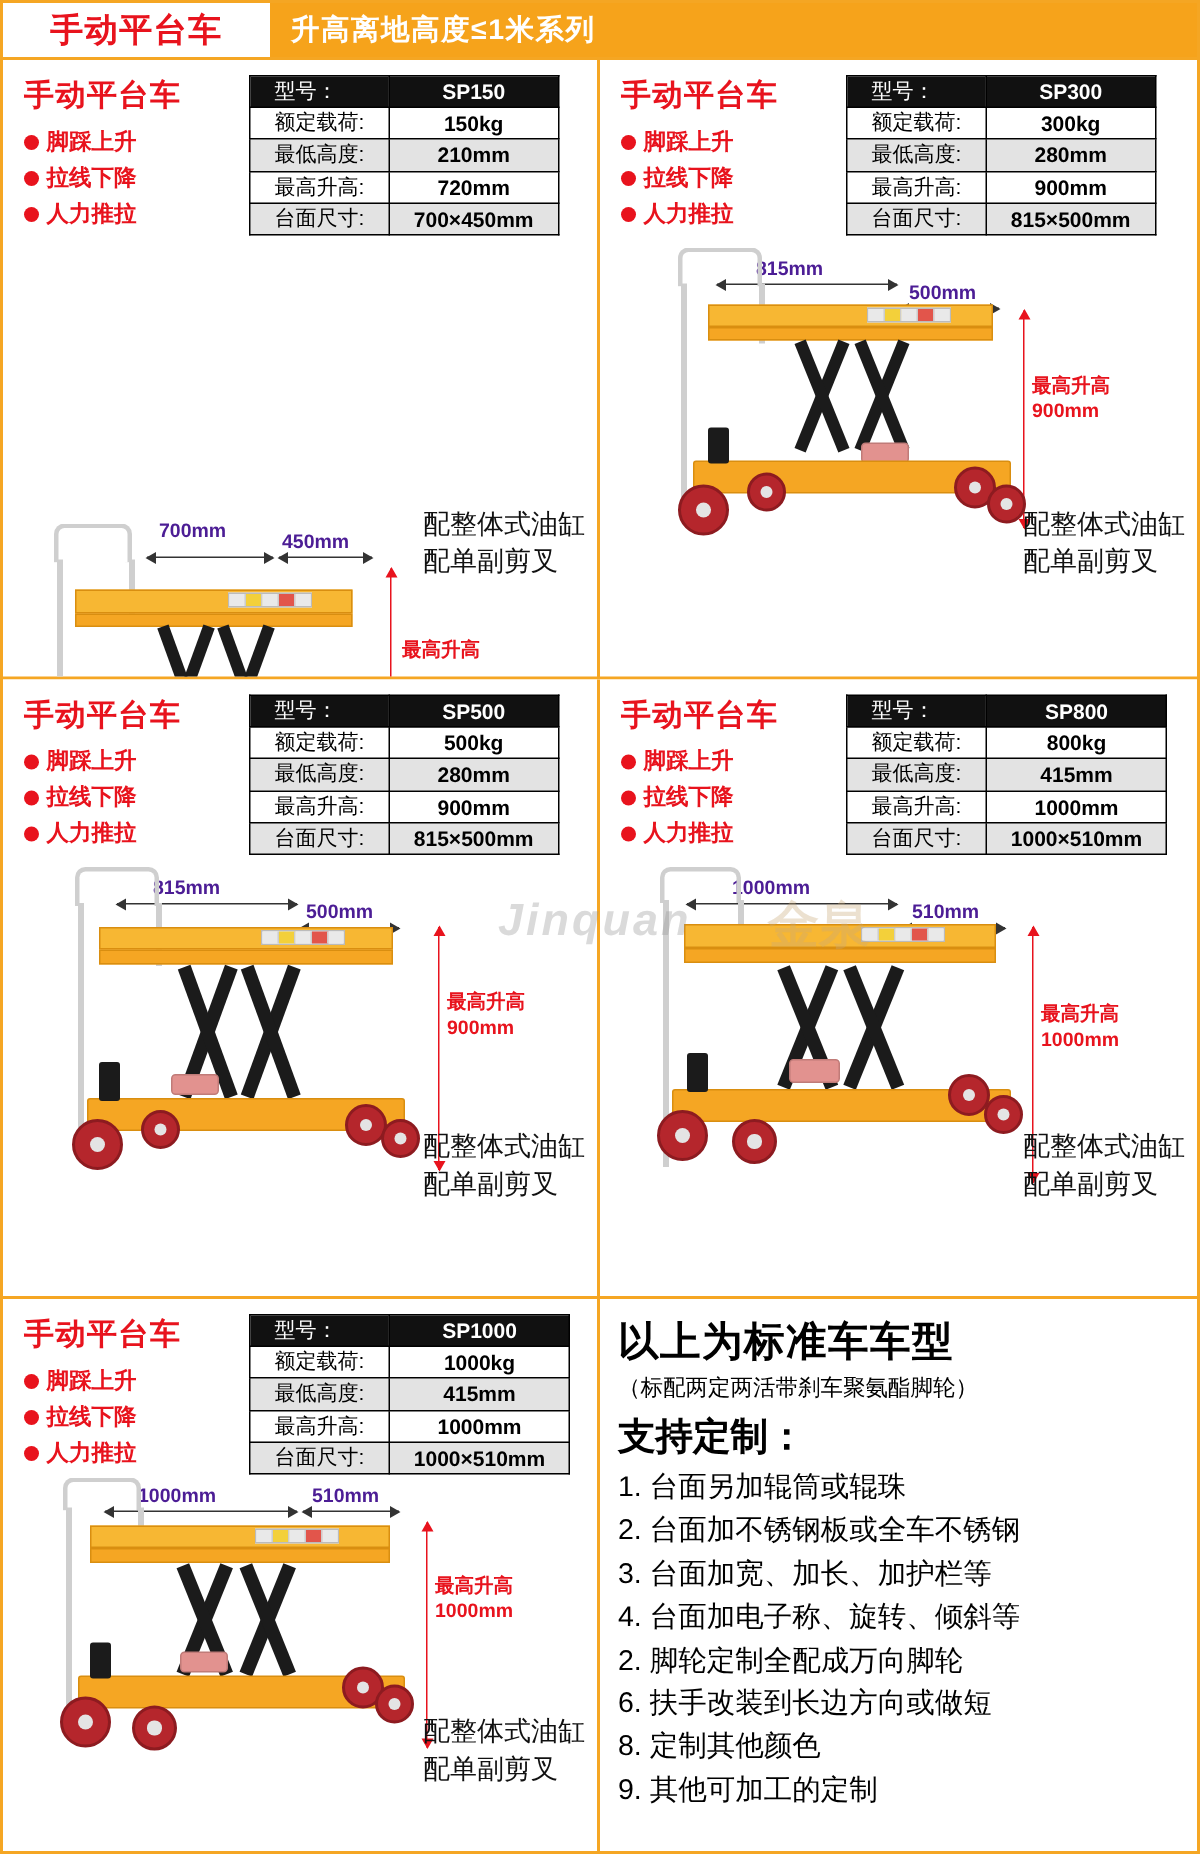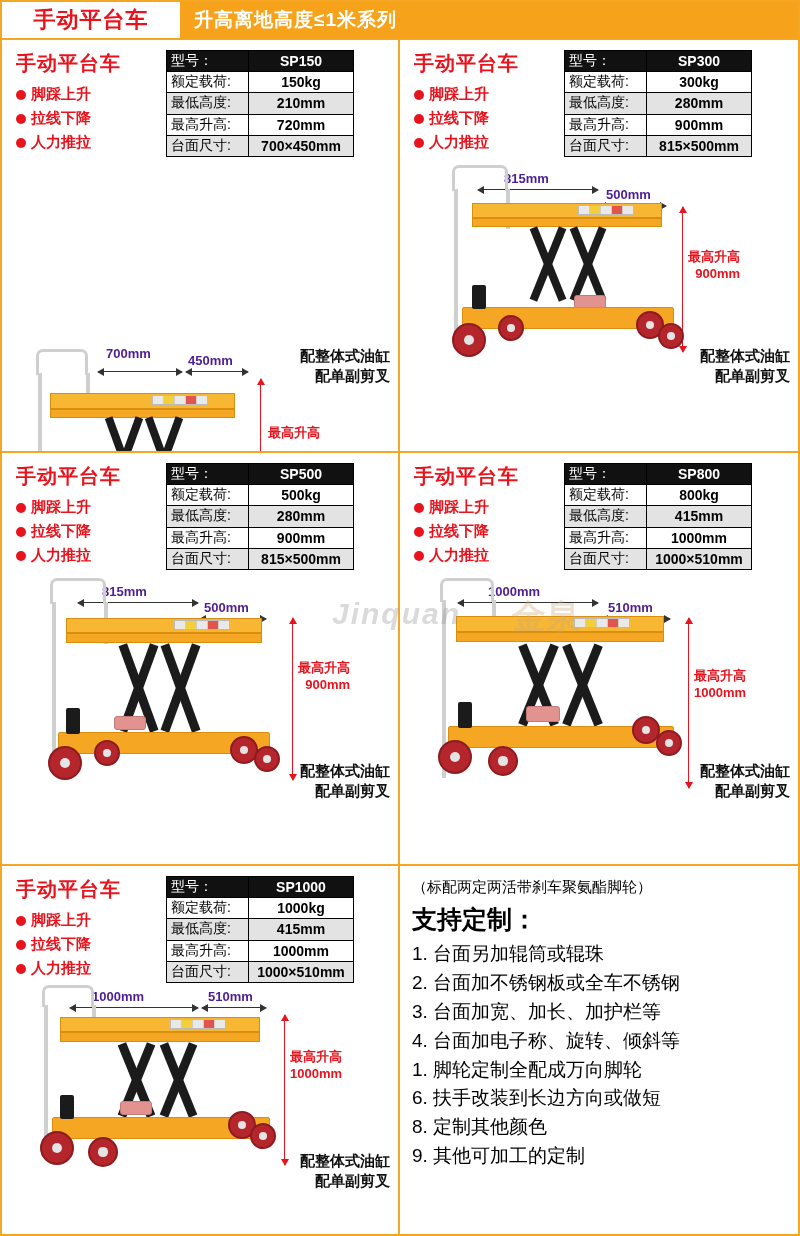--- a/index.html
+++ b/index.html
@@ -102,60 +102,59 @@
   }
   
   .spec {
     border-collapse: collapse;
     width: 188px;
     font-size: 14px;
   }
   .spec td {
     border: 1px solid #000;
     height: 14px;
-    padding: 0 4px;
+    padding: 0 16px;
     white-space: nowrap;
   }
   .spec .k { width: 82px; text-align: left; }
   .spec .v { text-align: center; font-weight: bold; }
   .spec tr.model .k { background: #111; color: #fff; border-color:#000; }
   .spec tr.model .v { background: #111; color: #fff; font-weight: bold; }
   .spec tr.alt .k, .spec tr.alt .v { background: #e3e3e3; }
 
   
   .draw {
     position: relative;
     width: 100%;
     height: 235px;
   }
   .note {
     position: absolute;
     right: 10px;
     bottom: 8px;
-    font-size: 15px;
+    font-size: 18px;
     line-height: 1.35;
     color: #111;
-    text-align: right;
-    font-weight: bold;
+    text-align: left;
   }
   .dimlabel {
     position: absolute;
     font-size: 13px;
     font-weight: bold;
     color: #4c1d95;
     white-space: nowrap;
   }
   .riselabel {
     position: absolute;
     font-size: 13px;
     font-weight: bold;
     color: #e8131d;
     line-height: 1.3;
     white-space: nowrap;
-    text-align: right;
+    text-align: left;
   }
   .hbar {
     position: absolute;
     height: 0;
     border-top: 1px solid #333;
   }
   .hbar:before, .hbar:after {
     content:"";
     position:absolute;
     top:-4px;
@@ -762,28 +761,29 @@
         </div>
 
         <div class="note" style="right:8px; bottom:2px;">
           <span>配整体式油缸</span><br><span>配单副剪叉</span>
         </div>
       </div>
     </div>
 
     <div class="cell c5">
       <div class="panel">
+        <h2>以上为标准车车型</h2>
         <div class="sub">（标配两定两活带刹车聚氨酯脚轮）</div>
         <h3>支持定制：</h3>
         <ol>
           <li>1. 台面另加辊筒或辊珠</li>
           <li>2. 台面加不锈钢板或全车不锈钢</li>
           <li>3. 台面加宽、加长、加护栏等</li>
           <li>4. 台面加电子称、旋转、倾斜等</li>
-          <li>1. 脚轮定制全配成万向脚轮</li>
+          <li>2. 脚轮定制全配成万向脚轮</li>
           <li>6. 扶手改装到长边方向或做短</li>
           <li>8. 定制其他颜色</li>
           <li>9. 其他可加工的定制</li>
         </ol>
       </div>
     </div>
 
   </div>
 
   <div class="watermark">Jinquan</div>

